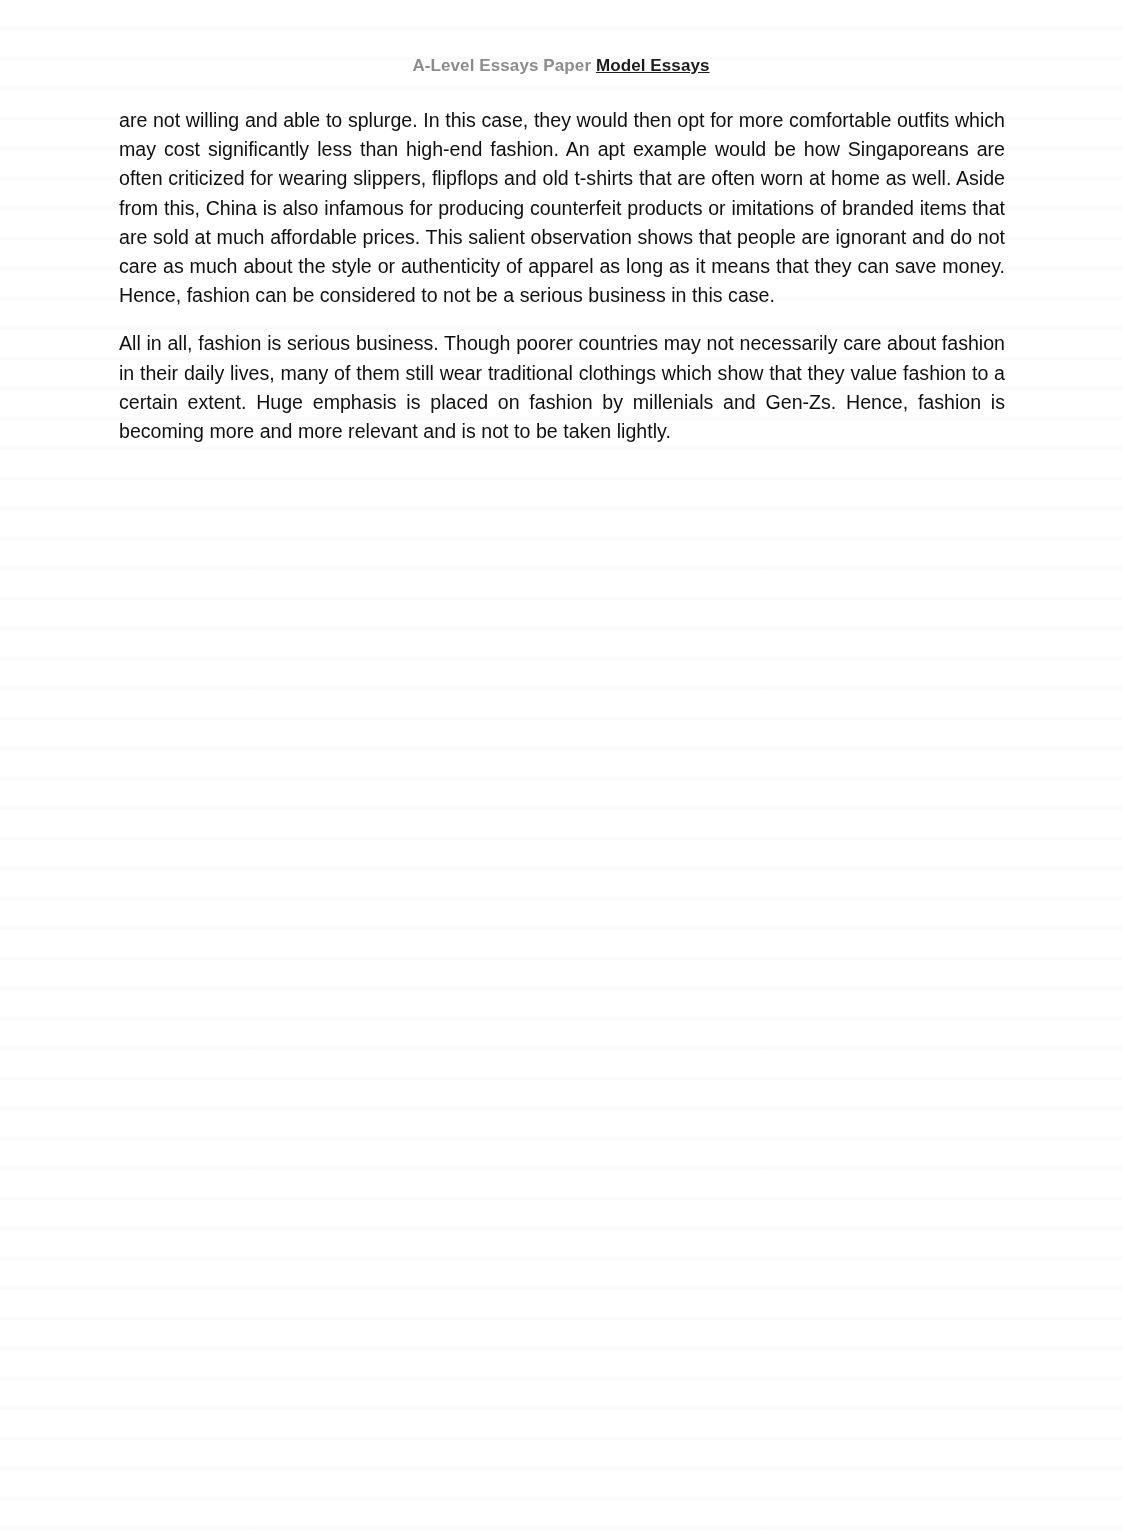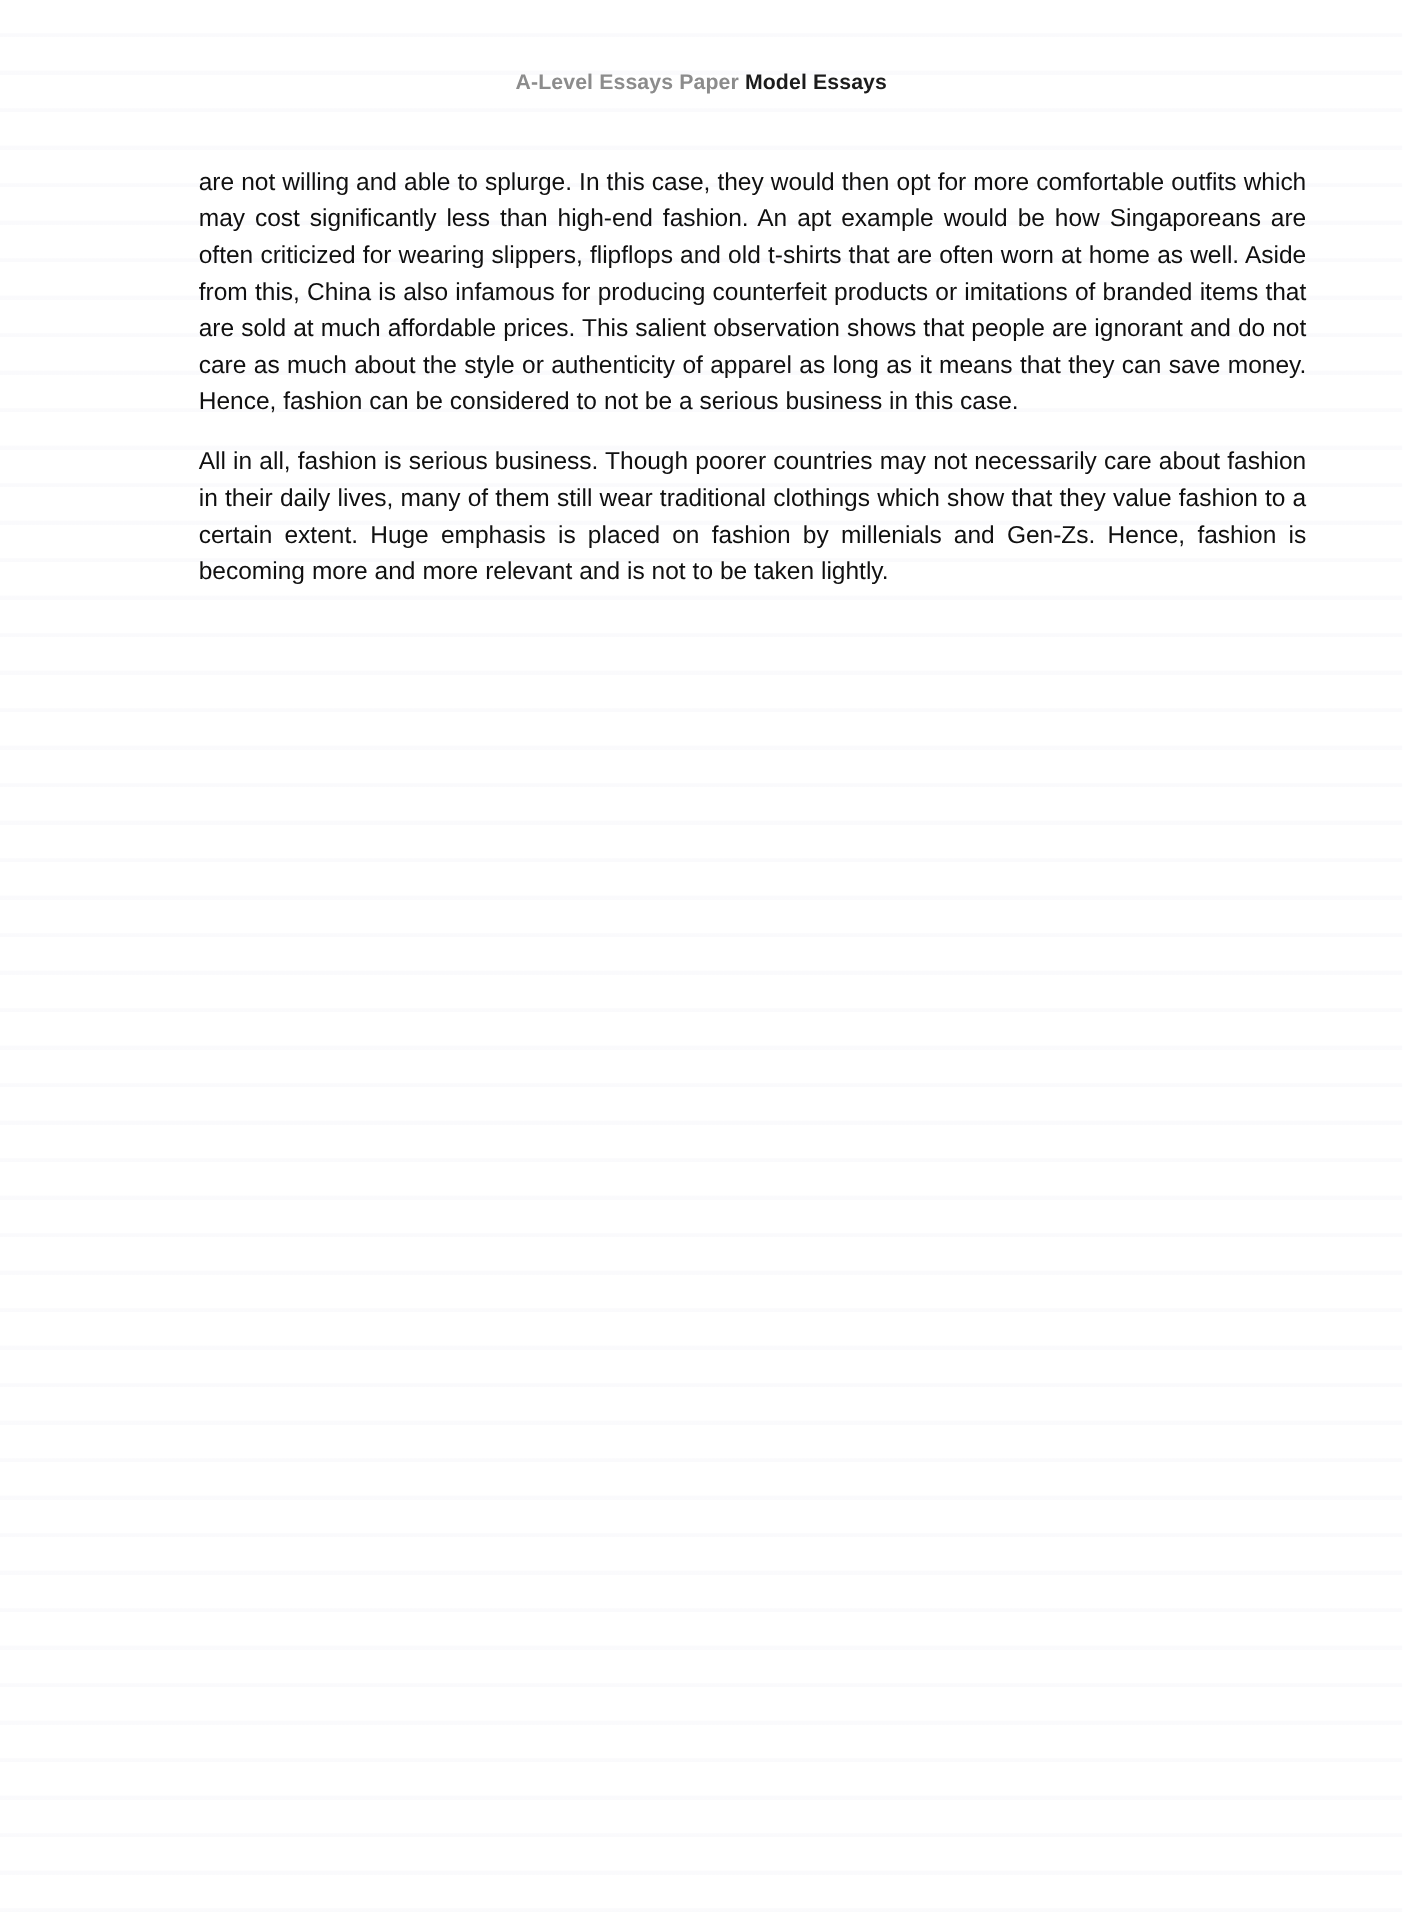--- a/index.html
+++ b/index.html
@@ -45,28 +45,28 @@
   }
 
   .running-header .rh-series {
     color: #8c8c8c;
     font-weight: 700;
   }
 
   .running-header .rh-title {
     color: #1c1c1c;
     font-weight: 700;
+    text-decoration: underline;
   }
 
   .body-block {
     position: absolute;
-    top: 132px;
+    top: 106px;
     left: 119px;
     width: 886px;
-    margin-left: 40px;
   }
 
   .essay-paragraph {
     margin: 0;
     font-size: 19.6px;
     line-height: 29.2px;
     color: #101010;
     text-align: justify;
     text-justify: inter-word;
     word-spacing: 0.1px;

